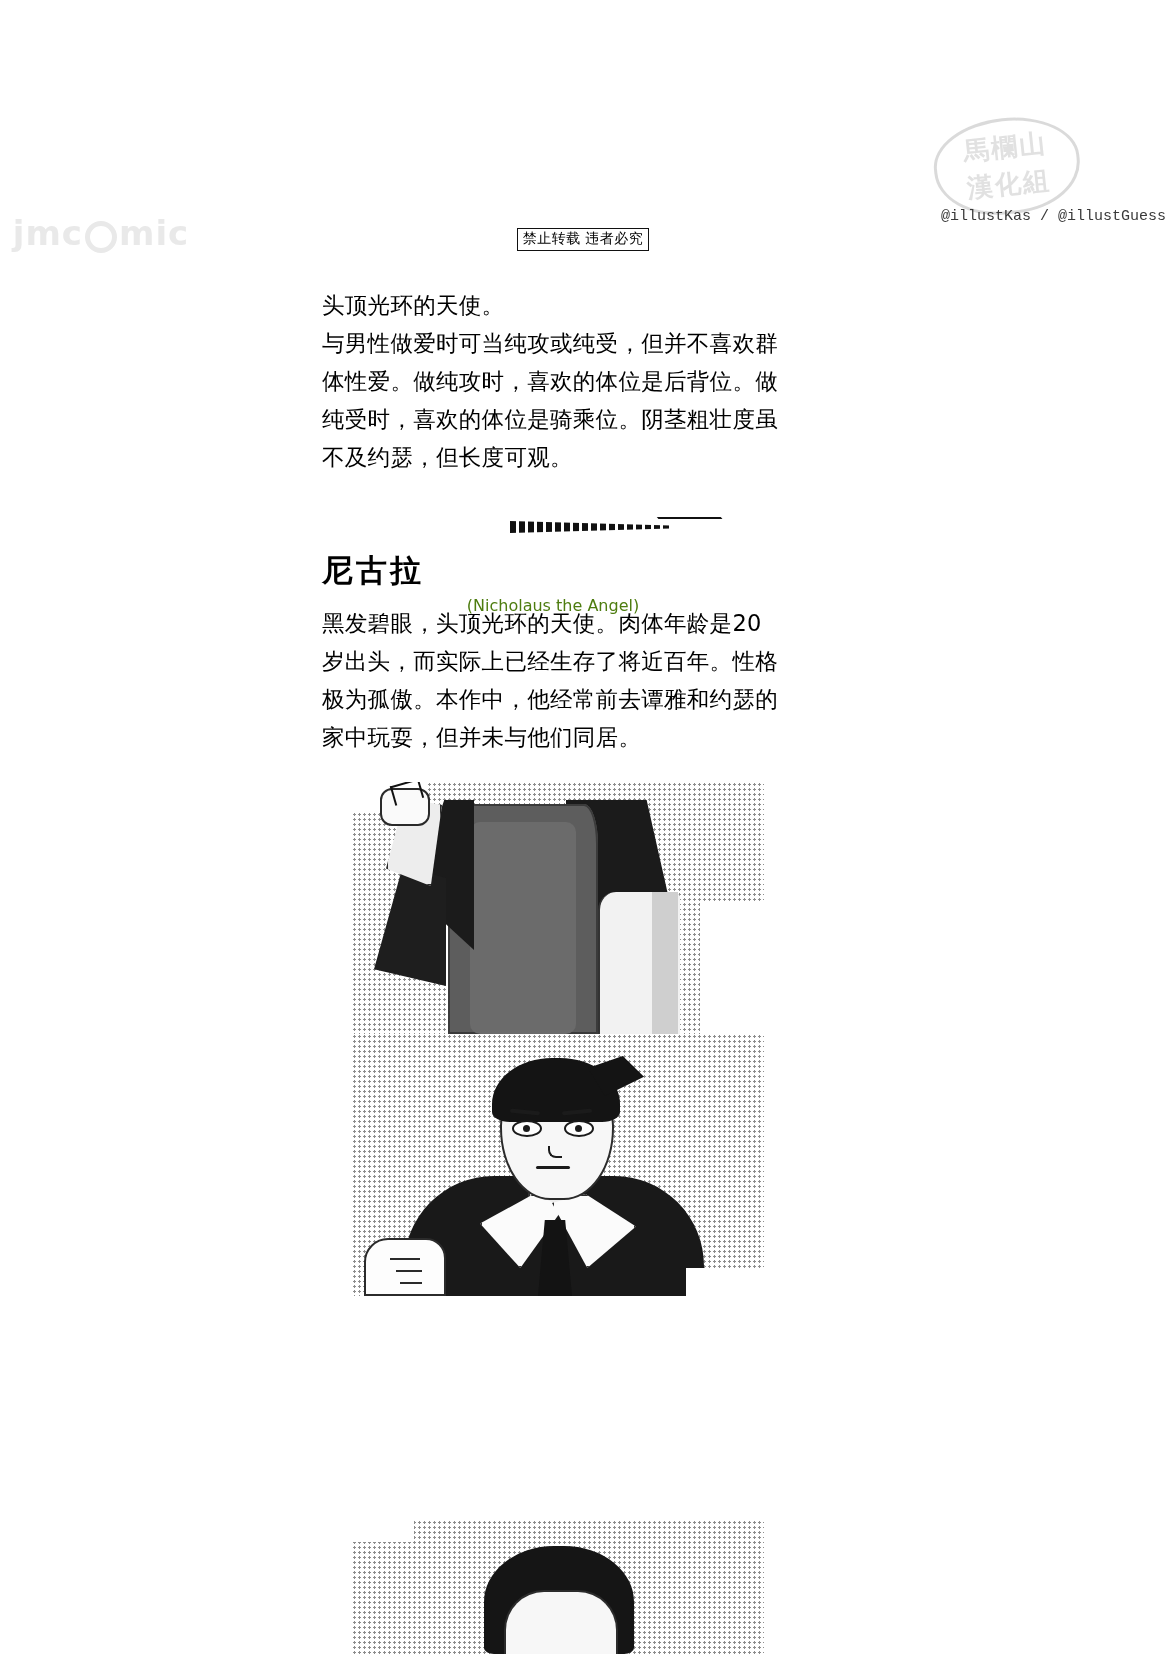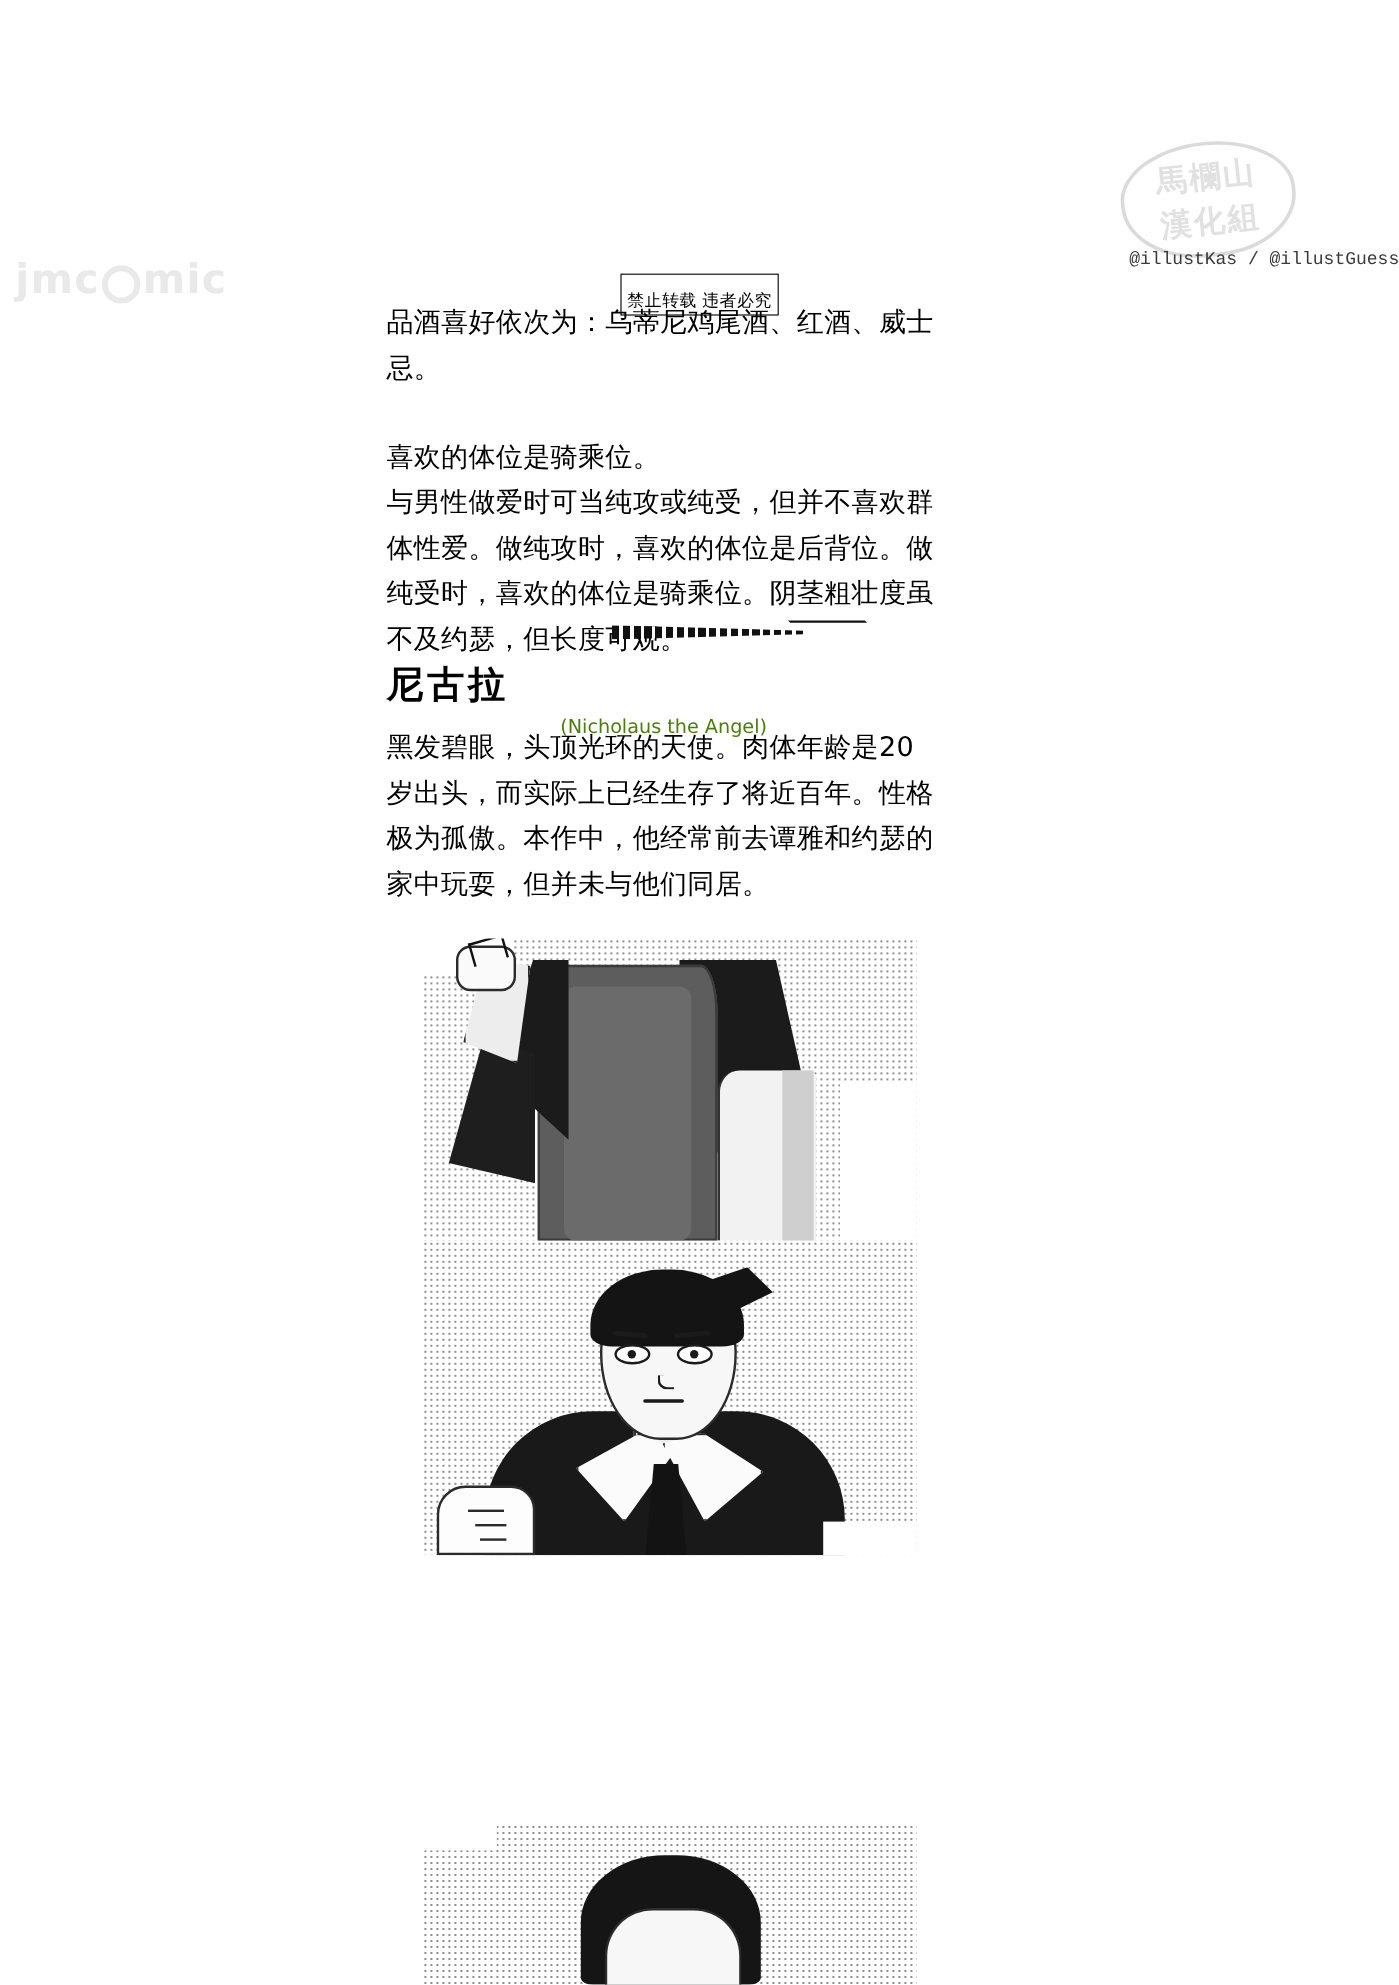--- a/index.html
+++ b/index.html
@@ -88,21 +88,21 @@
   .notice {
     position: absolute;
     left: 0;
     right: 0;
     top: 228px;
     text-align: center;
   }
   .notice span {
     display: inline-block;
     border: 1px solid #111;
-    padding: 13px 5px 2px 5px;
+    padding: 1px 5px 2px 5px;
     font-size: 14px;
     letter-spacing: 0.5px;
     background: #fff;
   }
 
   
   .col {
     position: absolute;
     left: 322px;
     width: 462px;
@@ -447,23 +447,22 @@
     <div class="stamp-line2">漢化組</div>
   </div>
 </div>
 
 <div class="credit">@illustKas / @illustGuess</div>
 <div class="notice">
   <span>禁止转载 违者必究</span>
 </div>
 
 <div class="col">
-  <p class="para">品酒喜好依次为：乌蒂尼鸡尾酒、红酒、威士忌。</p>
   <div class="gap-lg"></div>
-  <p class="para">喜欢的体位是骑乘位。</p>
+  <p class="para">头顶光环的天使。</p>
   <p class="para">与男性做爱时可当纯攻或纯受，但并不喜欢群体性爱。做纯攻时，喜欢的体位是后背位。做纯受时，喜欢的体位是骑乘位。阴茎粗壮度虽不及约瑟，但长度可观。</p>
 </div>
 
 <div class="divider">
   <div class="wedge"></div>
   <div class="tail"></div>
 </div>
 
 <div class="sect-title">尼古拉</div>
 <div class="sect-sub">(Nicholaus the Angel)</div>

